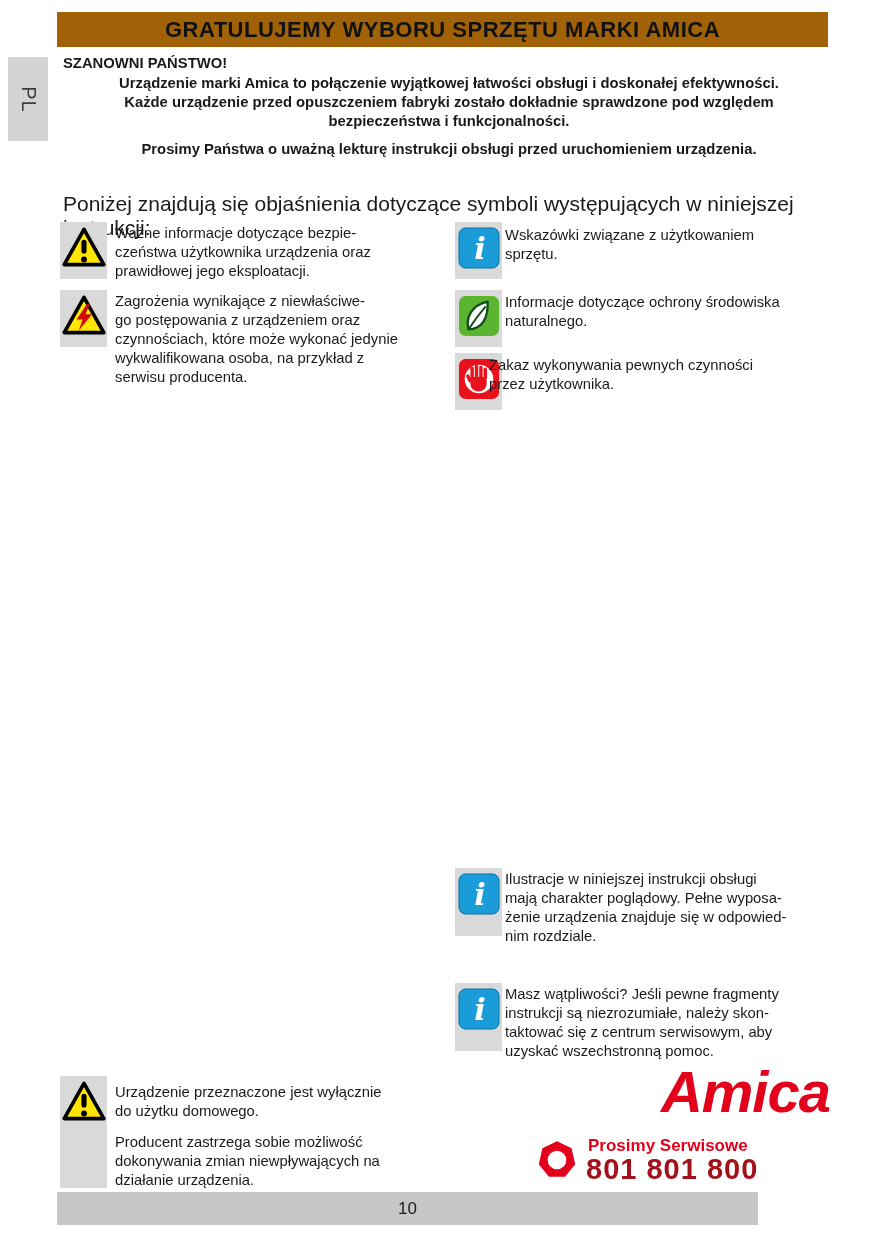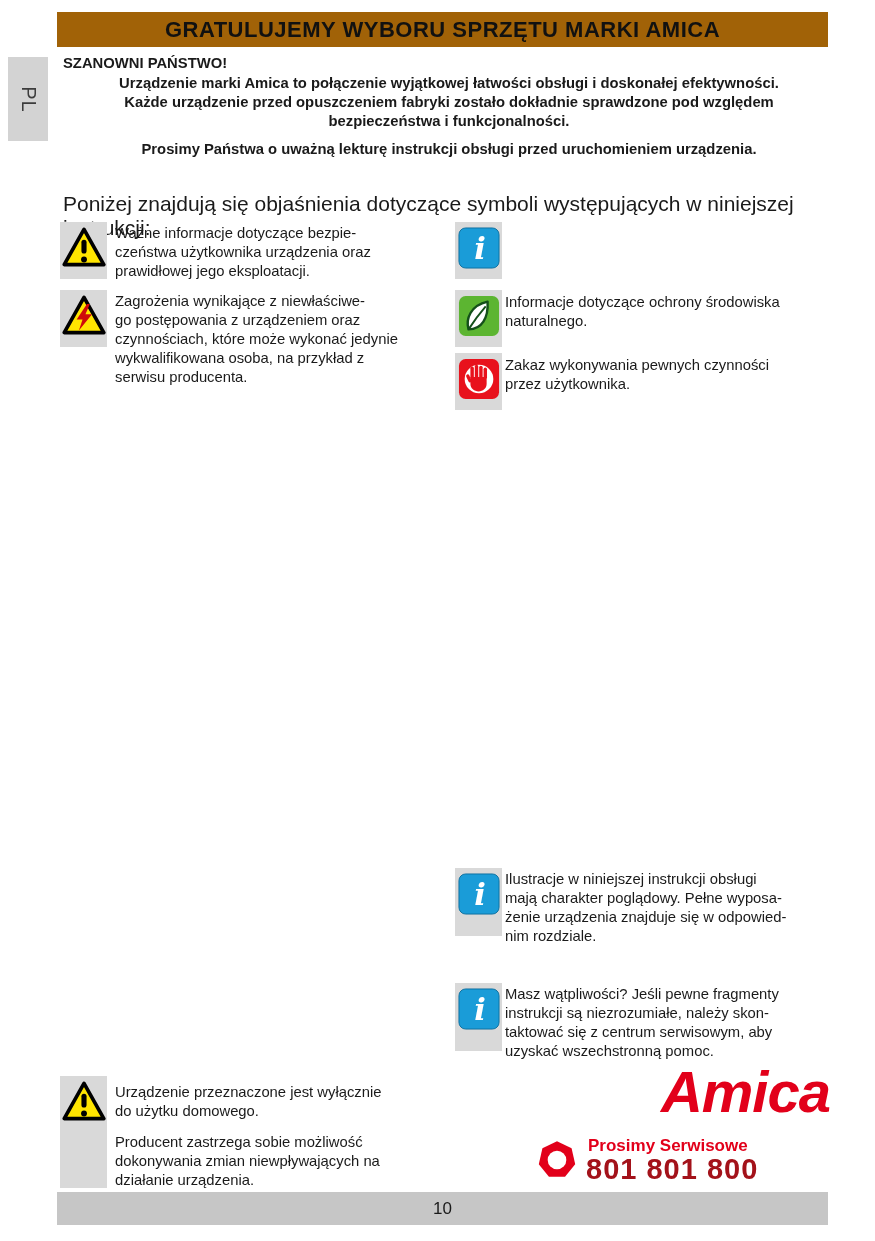--- a/index.html
+++ b/index.html
@@ -22,21 +22,21 @@
 
   .salutation{left:63px;top:55px;font-size:14.8px;}
   .lead{left:63px;top:74px;width:772px;}
   .read-notice{left:63px;top:141px;width:772px;font-size:14.8px;}
   .symbols-intro{left:63px;top:192px;width:772px;font-size:21px;}
 
   .ibox{width:47px;height:57px;background:#d9d9d9;display:flex;
     align-items:flex-start;justify-content:center;padding-top:5px;box-sizing:border-box;}
   .ibox-tall{height:68px;}
 
-  .footer-bar{left:57px;top:1192px;width:771px;height:33px;background:#c6c6c6;
+  .footer-bar{left:57px;top:1192px;width:701px;height:33px;background:#c6c6c6;
     display:flex;align-items:center;justify-content:center;font-size:17px;}
 
   .amica-logo{left:520px;top:1058px;width:310px;text-align:right;
     font-size:58px;font-weight:bold;font-style:italic;letter-spacing:-1px;color:#e2001a;}
   .service-label{left:588px;top:1136px;font-size:17px;font-weight:bold;color:#e2001a;}
   .service-phone{left:586px;top:1153px;font-size:29px;font-weight:bold;letter-spacing:1px;color:#a3121a;}
 </style>
 </head>
 <body>
 
@@ -79,20 +79,22 @@
 czynnościach, które może wykonać jedynie
 wykwalifikowana osoba, na przykład z
 serwisu producenta.</div>
 
   <div class="abs ibox" style="left:455px;top:222px;">
     <svg width="42" height="42" viewBox="0 0 44 44">
       <rect x="1" y="1" width="42" height="42" rx="7" fill="#1a9cd8" stroke="#0c6fa0" stroke-width="1"></rect>
       <text x="23" y="34" text-anchor="middle" font-family="DejaVu Serif, serif" font-style="italic" font-weight="bold" font-size="32" fill="#fff">i</text>
     </svg>
   </div>
+  <div class="abs ml body-text" style="left:505px;top:226px;width:330px;">Wskazówki związane z użytkowaniem
+sprzętu.</div>
 
   <div class="abs ibox" style="left:455px;top:290px;">
     <svg width="42" height="42" viewBox="0 0 44 44">
       <rect x="1" y="1" width="42" height="42" rx="7" fill="#5cb531"></rect>
       <path d="M31 7 C13 11 8 25 11 36 C25 36 32 24 31 7 Z" fill="#fff" stroke="#14501a" stroke-width="2.5" stroke-linejoin="round"></path>
       <path d="M11 36 C17 27 23 19 29 12" fill="none" stroke="#14501a" stroke-width="2"></path>
     </svg>
   </div>
   <div class="abs ml body-text" style="left:505px;top:293px;width:335px;">Informacje dotyczące ochrony środowiska
 naturalnego.</div>
@@ -104,21 +106,21 @@
       <g fill="#e8111c">
         <rect x="13" y="9" width="3.6" height="13" rx="1.8"></rect>
         <rect x="17.6" y="7" width="3.6" height="15" rx="1.8"></rect>
         <rect x="22.2" y="8" width="3.6" height="14" rx="1.8"></rect>
         <rect x="26.8" y="10" width="3.6" height="12" rx="1.8"></rect>
         <path d="M13 20 h17 v7 c0 5 -4 8 -8.5 8 c-4.5 0 -8.5 -3 -8.5 -8 Z"></path>
         <rect x="9.5" y="17" width="3.4" height="9" rx="1.7" transform="rotate(-25 11 21)"></rect>
       </g>
     </svg>
   </div>
-  <div class="abs ml body-text" style="left:505px;top:356px;width:335px;">Zakaz wykonywania pewnych czynności
+  <div class="abs ml body-text" style="left:489px;top:356px;width:335px;">Zakaz wykonywania pewnych czynności
 przez użytkownika.</div>
 
   <div class="abs ibox ibox-tall" style="left:455px;top:868px;">
     <svg width="42" height="42" viewBox="0 0 44 44">
       <rect x="1" y="1" width="42" height="42" rx="7" fill="#1a9cd8" stroke="#0c6fa0" stroke-width="1"></rect>
       <text x="23" y="34" text-anchor="middle" font-family="DejaVu Serif, serif" font-style="italic" font-weight="bold" font-size="32" fill="#fff">i</text>
     </svg>
   </div>
   <div class="abs ml body-text" style="left:505px;top:870px;width:340px;">Ilustracje w niniejszej instrukcji obsługi
 mają charakter poglądowy. Pełne wyposa-

